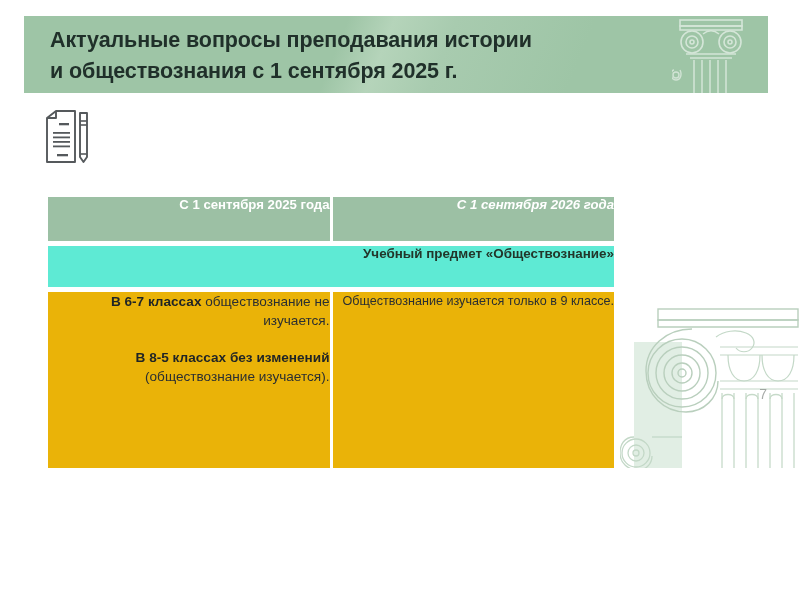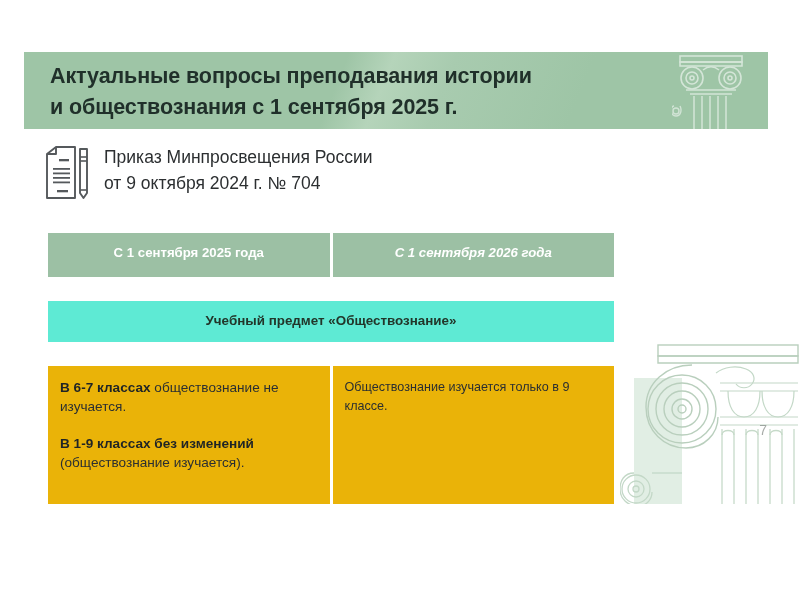--- a/index.html
+++ b/index.html
@@ -11,21 +11,20 @@
     font-family: "Liberation Sans", "DejaVu Sans", sans-serif;
     overflow: hidden;
   }
 
   #slide {
     position: relative;
     width: 800px;
     height: 468px;
     background: #ffffff;
     overflow: hidden;
-    margin-top: 36px;
   }
 
   
   .column-deco {
     position: absolute;
     right: 0;
     top: 285px;
     width: 180px;
     height: 265px;
     overflow: hidden;
@@ -88,21 +87,21 @@
 
   
   .cmp-table {
     position: absolute;
     left: 48px;
     top: 197px;
     width: 566px;
     border-collapse: collapse;
     table-layout: fixed;
   }
-  .cmp-table th, .cmp-table td { padding: 12px; vertical-align: top; }
+  .cmp-table th, .cmp-table td { padding: 0; vertical-align: top; text-align: right; }
 
   .hdr-cell {
     height: 44px;
     background: #9cc0a4;
     color: #ffffff;
     font-size: 13.2px;
     font-weight: bold;
     text-align: center;
     vertical-align: middle;
     border-right: 3px solid #ffffff;
@@ -279,22 +278,20 @@
         </g>
 
         <rect x="13" y="44" width="11" height="2.3" fill="#55595c"></rect>
 
         <path d="M36 3 L43 3 L43 47 L39.5 52 L36 47 Z" fill="#ffffff" stroke="#55595c" stroke-width="1.9" stroke-linejoin="round"></path>
         <path d="M36 11 L43 11" stroke="#55595c" stroke-width="1.6"></path>
         <path d="M36 15 L43 15" stroke="#55595c" stroke-width="1.6"></path>
         <path d="M36 44 L43 44" stroke="#55595c" stroke-width="1.6"></path>
       </svg>
     </span>
-    <div class="order-text">Приказ Минпросвещения России
-от 9 октября 2024 г. № 704</div>
   </div>
 
   <table class="cmp-table">
     <thead>
       <tr>
         <th class="hdr-cell">С 1 сентября 2025 года</th>
         <th class="hdr-cell">С 1 сентября 2026 года</th>
       </tr>
     </thead>
     <tbody>
@@ -308,21 +305,21 @@
       <tr class="spacer-row">
         <td></td>
         <td></td>
       </tr>
       <tr>
         <td class="body-cell">
           <p class="cell-p">
             <b>В 6-7 классах</b><span> обществознание не изучается.</span>
           </p>
           <p class="cell-p">
-            <b>В 1-9 классах без изменений</b><span> (обществознание изучается).</span>
+            <b>В 8-5 классах без изменений</b><span> (обществознание изучается).</span>
           </p>
         </td>
         <td class="body-cell">
           <p class="cell-p compact">Обществознание изучается только в 9 классе.</p>
         </td>
       </tr>
     </tbody>
   </table>
 
   <div class="page-num">7</div>

